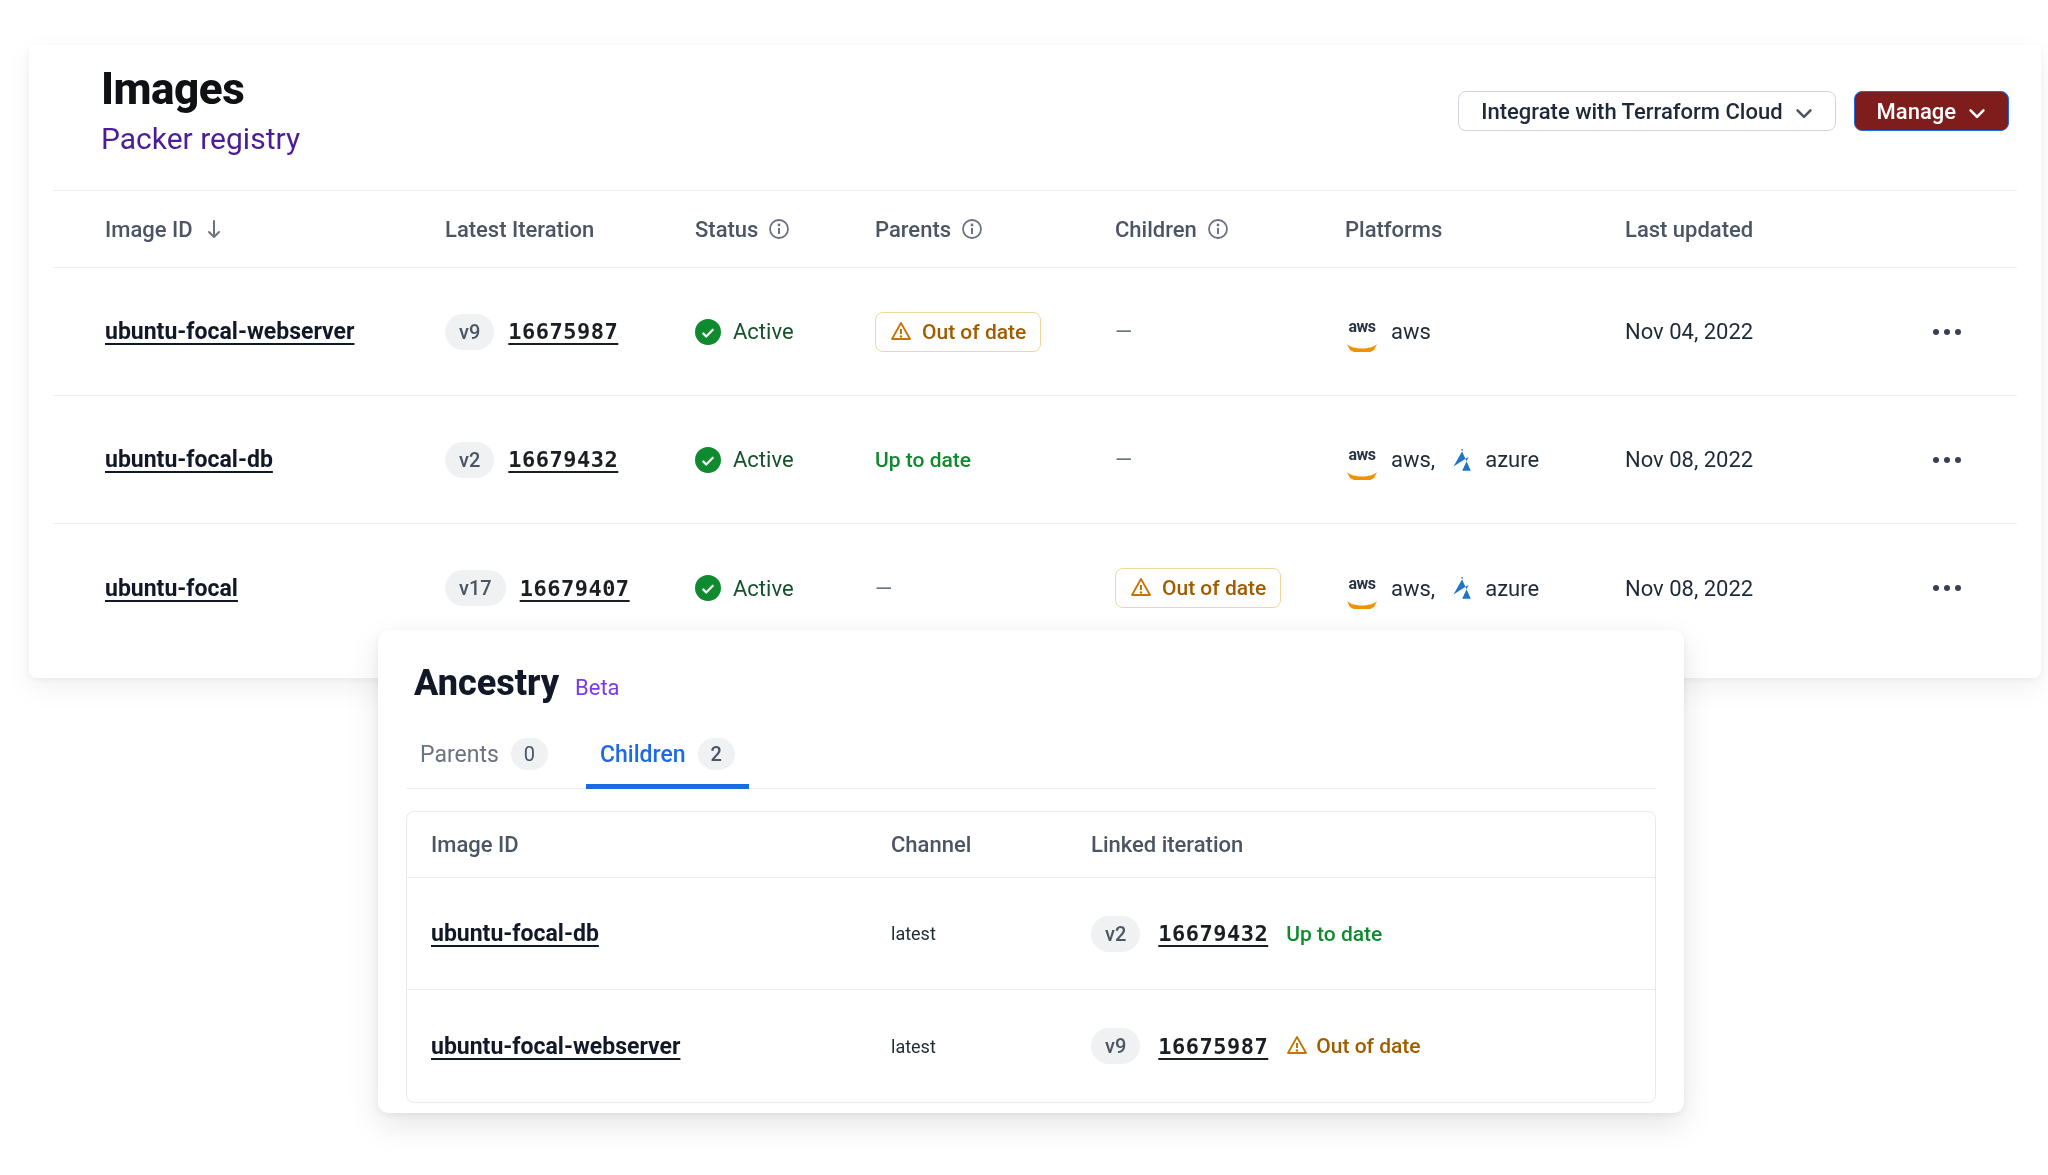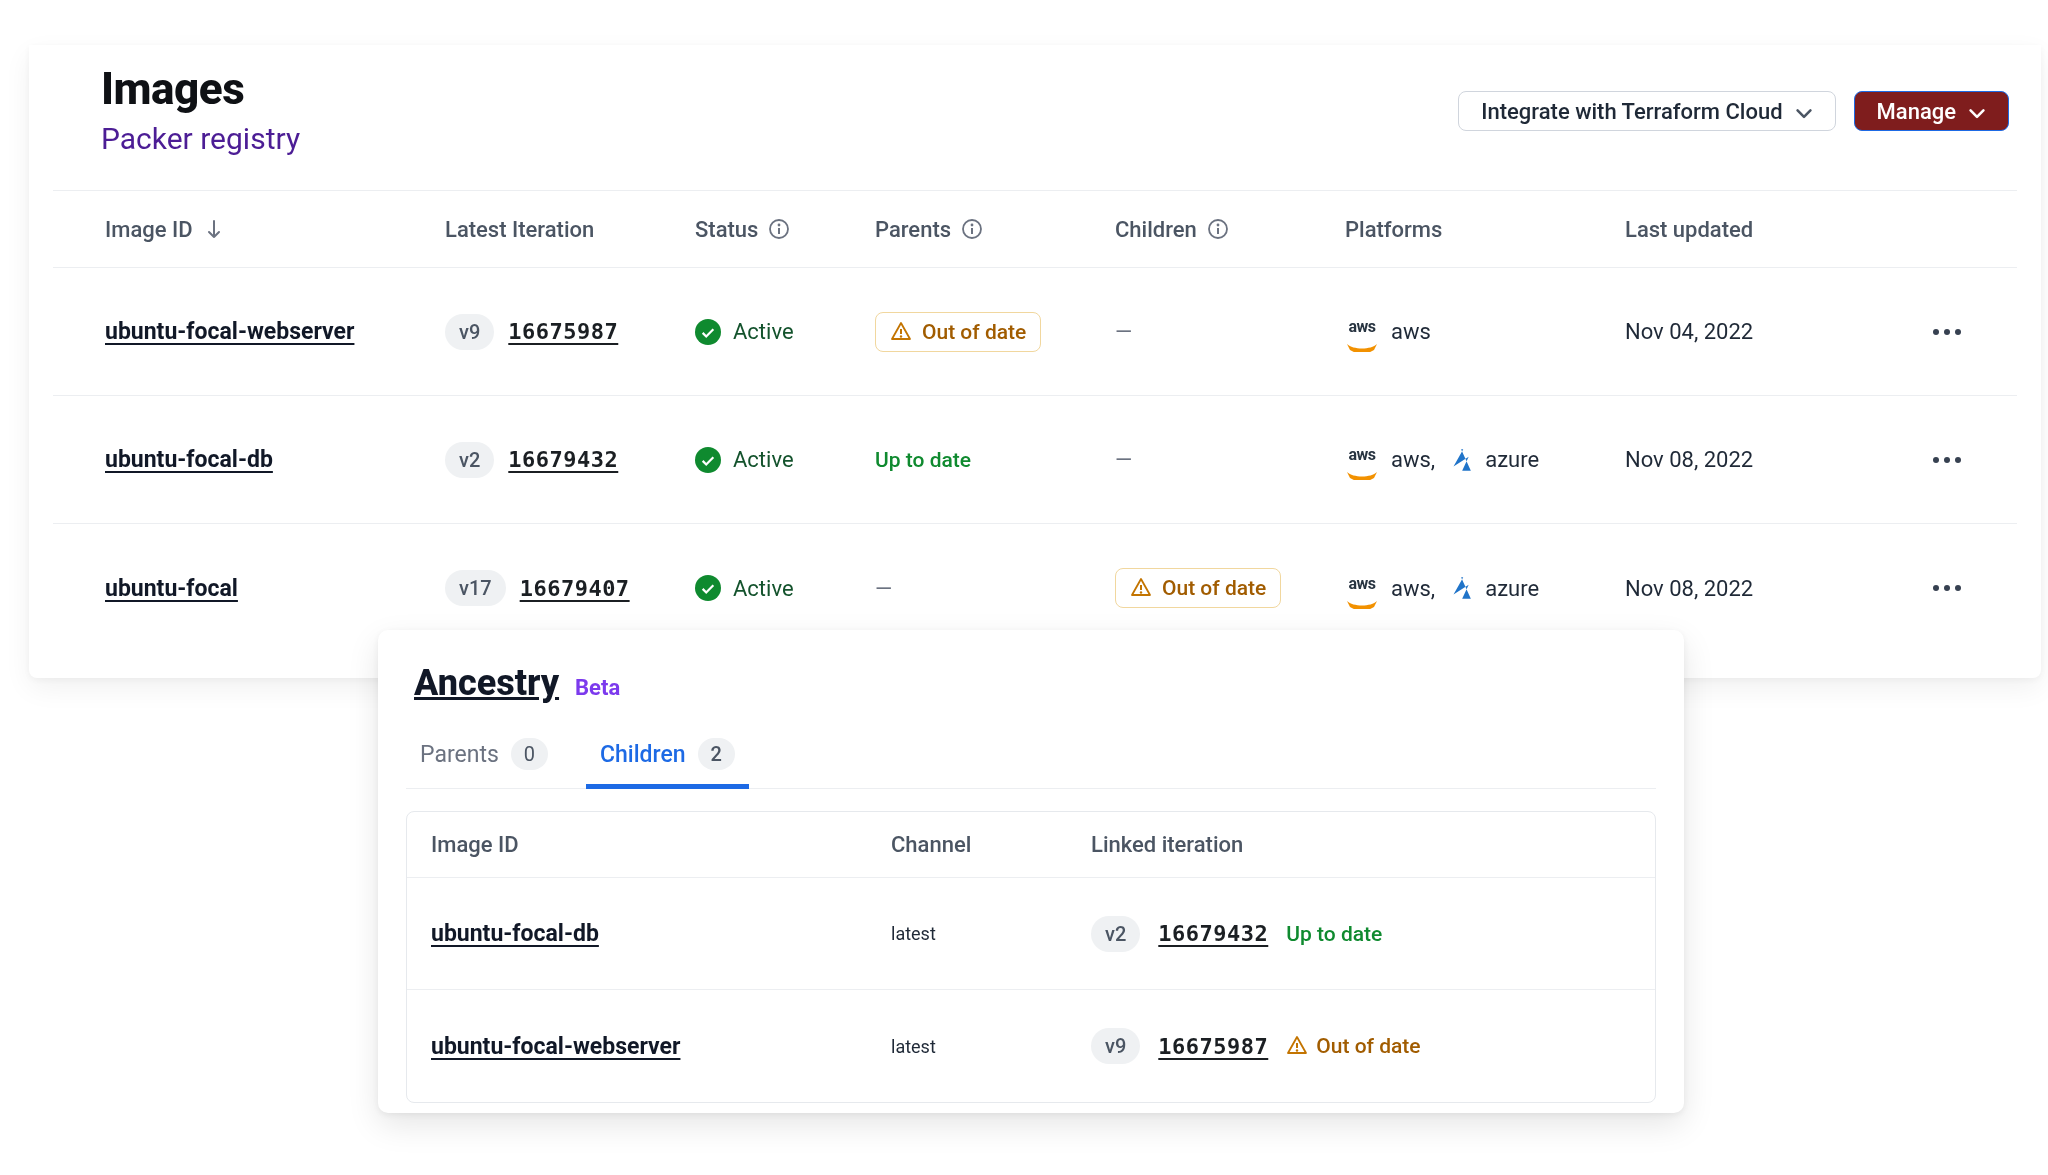--- a/index.html
+++ b/index.html
@@ -127,22 +127,22 @@
   .ancestry-card {
     position:absolute;
     left: 378px; top: 630px;
     width: 1306px;
     background:#fff;
     border-radius: 10px;
     box-shadow: 0 12px 32px rgba(0,0,0,.10), 0 2px 6px rgba(0,0,0,.06);
     padding: 28px 28px 10px 28px;
   }
   .anc-head { display:flex; align-items:baseline; gap:16px; margin: 4px 8px 20px 8px;}
-  .anc-head h2 { font-size:36px; font-weight:800; color:#111827;text-decoration:underline; }
-  .beta { color:#7c3aed; font-size:22px; font-weight:700; }
+  .anc-head h2 { font-size:36px; font-weight:800; color:#111827; }
+  .beta { color:#7c3aed; font-size:22px; font-weight:400; }
 
   .tabs { display:flex; gap:36px; border-bottom:1px solid #eceef1; padding: 0 6px;}
   .tab { display:flex; align-items:center; gap:12px; padding: 14px 8px 18px 8px; cursor:pointer; font-size:23px; color:#6b7280;}
   .tab.active { color:#1d6ae5; font-weight:500; position:relative;}
   .tab.active::after {
     content:""; position:absolute; left:-6px; right:-6px; bottom:-1px; height:5px; background:#1d6ae5;
   }
   .count-pill {
     background:#eff1f3; color:#4b5563; border-radius:999px; padding:4px 13px; font-size:20px;
   }

